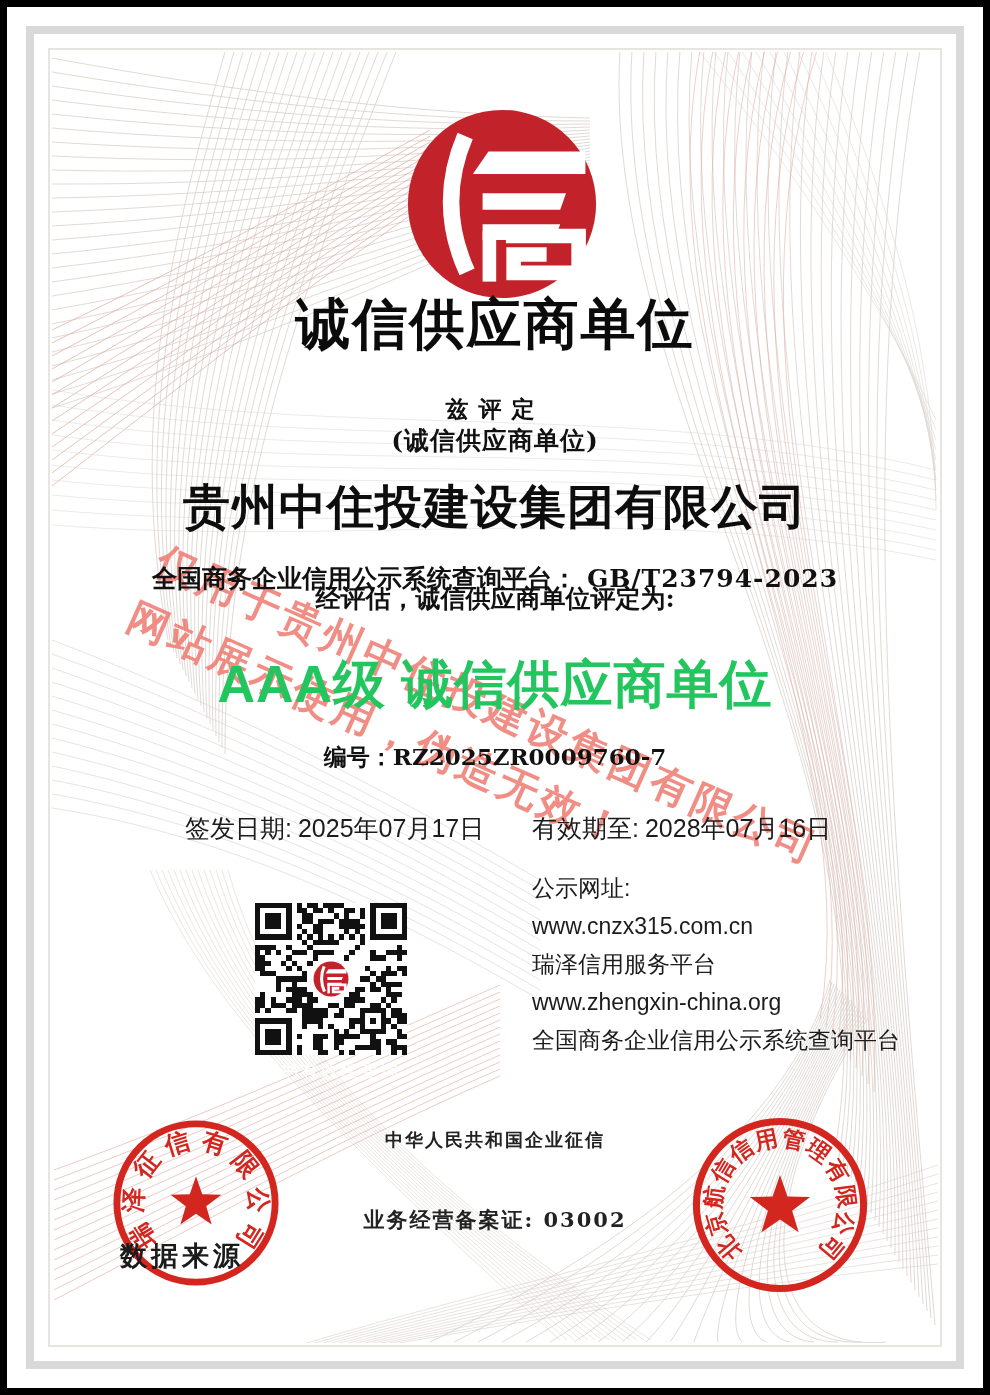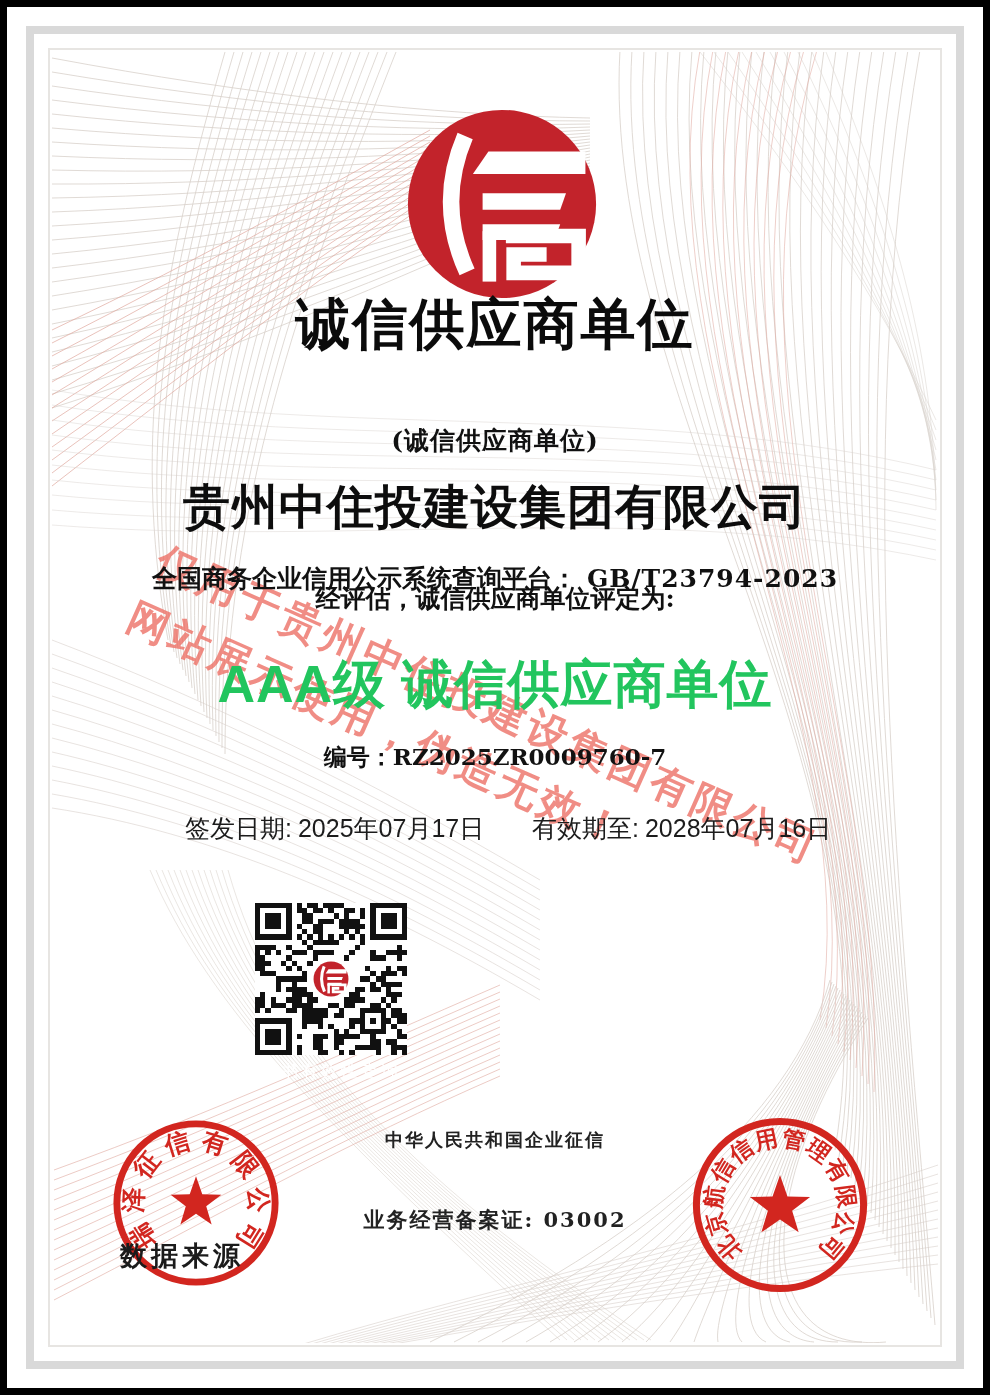--- a/index.html
+++ b/index.html
@@ -262,20 +262,21 @@
   <div class="frame-thin"></div>
 
   <div class="wm" style="left:170px;top:534px;">仅用于贵州中住投建设集团有限公司</div>
   <div class="wm" style="left:141px;top:590px;">网站展示使用，伪造无效！</div>
 
   <svg class="logo" viewBox="0 0 200 200">
     <use href="#xinglyph" width="200" height="200"></use>
   </svg>
 
   <div class="txt title heavy">诚信供应商单位</div>
+  <div class="txt assess songti">兹评定</div>
   <div class="txt scope songti">(诚信供应商单位)</div>
   <div class="txt company heavy">贵州中住投建设集团有限公司</div>
   <div class="txt standard songti">
     <span>全国商务企业信用公示系统查询平台：</span><span class="val">GB/T23794-2023</span>
   </div>
   <div class="txt evaluated songti">经评估，诚信供应商单位评定为:</div>
   <div class="txt rating heavy">AAA级 诚信供应商单位</div>
   <div class="txt serial songti">
     <span>编号：</span><span>RZ2025ZR0009760-7</span>
   </div>
@@ -665,20 +666,27 @@
         <rect x="28" y="28" width="1" height="1" fill="#111"></rect>
       </svg>
     <div class="qrlogo">
       <svg viewBox="0 0 200 200">
           <use href="#xinglyph" width="200" height="200"></use>
         </svg>
     </div>
     <div class="qrcaption">证书有效性查询</div>
   </div>
 
+  <div class="publicity">
+    <div>公示网址:</div>
+    <div>www.cnzx315.com.cn</div>
+    <div>瑞泽信用服务平台</div>
+    <div>www.zhengxin-china.org</div>
+    <div>全国商务企业信用公示系统查询平台</div>
+  </div>
 
   <svg id="sealL" class="seal" viewBox="0 0 200 200">
     <circle cx="100" cy="100" r="92" fill="none" stroke="var(--seal_red,#d2261f)" stroke-width="8"></circle>
     <polygon id="starL" fill="var(--seal_red,#d2261f)" points="100.0,69.0 107.3,89.9 129.5,90.4 111.9,103.9 118.2,125.1 100.0,112.5 81.8,125.1 88.1,103.9 70.5,90.4 92.7,89.9"></polygon>
     <g id="ringL" fill="var(--seal_red,#d2261f)">
         <text x="0" y="0" transform="translate(38.1 138.7) rotate(-122.0)" text-anchor="middle" dominant-baseline="central" font-size="29" class="seal-char">瑞</text>
         <text x="0" y="0" transform="translate(27.1 96.4) rotate(-87.1)" text-anchor="middle" dominant-baseline="central" font-size="29" class="seal-char">泽</text>
         <text x="0" y="0" transform="translate(42.3 55.3) rotate(-52.3)" text-anchor="middle" dominant-baseline="central" font-size="29" class="seal-char">征</text>
         <text x="0" y="0" transform="translate(78.1 30.4) rotate(-17.4)" text-anchor="middle" dominant-baseline="central" font-size="29" class="seal-char">信</text>
         <text x="0" y="0" transform="translate(121.9 30.4) rotate(17.4)" text-anchor="middle" dominant-baseline="central" font-size="29" class="seal-char">有</text>

